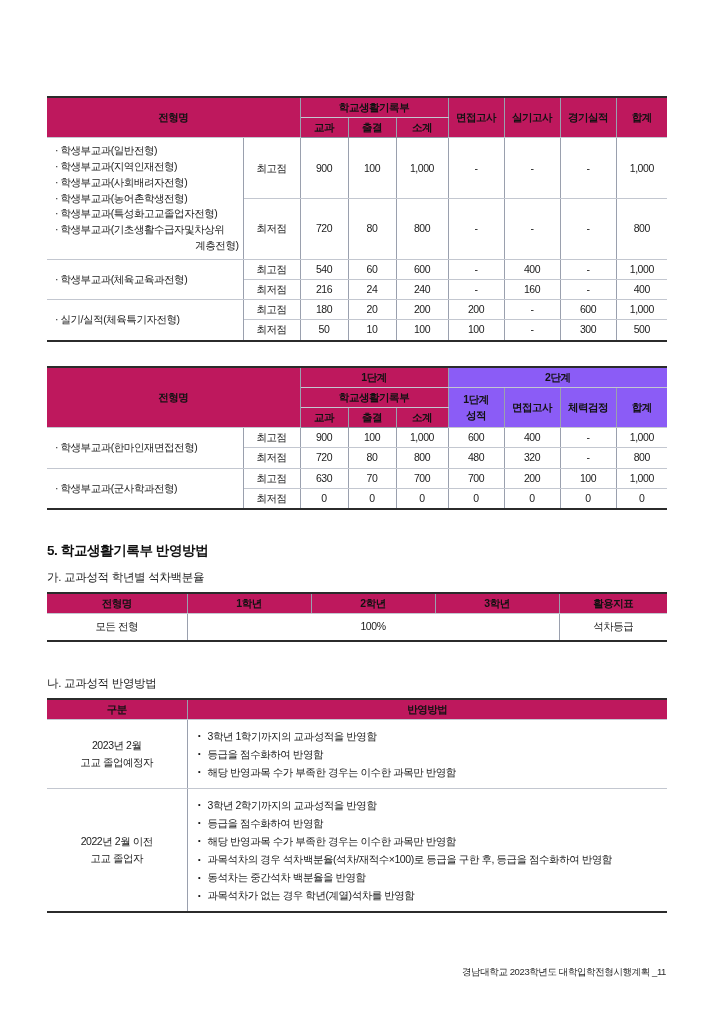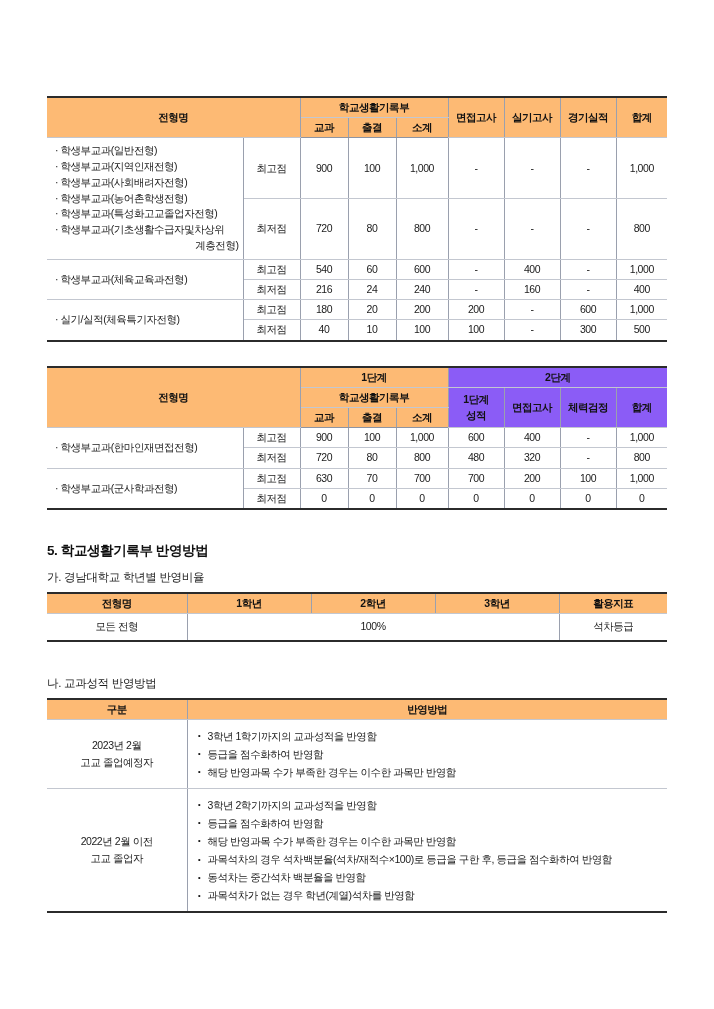--- a/index.html
+++ b/index.html
@@ -59,21 +59,21 @@
     border-right: 1px solid #9aa0ae;
     border-top: 1px solid #c3c7d0;
     border-bottom: 1px solid #c3c7d0;
     padding: 2px 3px;
     text-align: center;
     vertical-align: middle;
     font-weight: normal;
     line-height: 1.45;
   }
   table th {
-    background: #fdba74;
+    background: #be185d;
     font-weight: bold;
     color: #121212;
   }
   th.stage2 { background: #8b5cf6; }
   .tbl-outer {
     border-top: 2px solid #2b2b2b;
     border-bottom: 2px solid #2b2b2b;
   }
   .tbl-outer td:first-child,
   .tbl-outer th:first-child { border-left: none; }
@@ -245,21 +245,21 @@
           <td>180</td>
           <td>20</td>
           <td>200</td>
           <td>200</td>
           <td>-</td>
           <td>600</td>
           <td>1,000</td>
         </tr>
         <tr>
           <td class="rowlabel">최저점</td>
-          <td>40</td>
+          <td>50</td>
           <td>10</td>
           <td>100</td>
           <td>100</td>
           <td>-</td>
           <td>300</td>
           <td>500</td>
         </tr>
       </tbody>
     </table>
 
@@ -342,21 +342,21 @@
           <td>0</td>
           <td>0</td>
           <td>0</td>
         </tr>
       </tbody>
     </table>
 
     <div class="spacer-32"></div>
 
     <h2 class="section-title">5. 학교생활기록부 반영방법</h2>
-    <h3 class="sub-title">가. 경남대학교 학년별 반영비율</h3>
+    <h3 class="sub-title">가. 교과성적 학년별 석차백분율</h3>
 
     <table class="tbl-outer">
       <colgroup>
         <col style="width:140px">
           <col style="width:124px">
           <col style="width:124px">
           <col style="width:124px">
           <col style="width:108px">
       </colgroup>
       <thead>
@@ -421,13 +421,14 @@
               <li>동석차는 중간석차 백분율을 반영함</li>
               <li>과목석차가 없는 경우 학년(계열)석차를 반영함</li>
             </ul>
           </td>
         </tr>
       </tbody>
     </table>
 
   </div>
 
+  <div class="footer">경남대학교 2023학년도 대학입학전형시행계획 _11</div>
 </div>
 
 </body></html>

